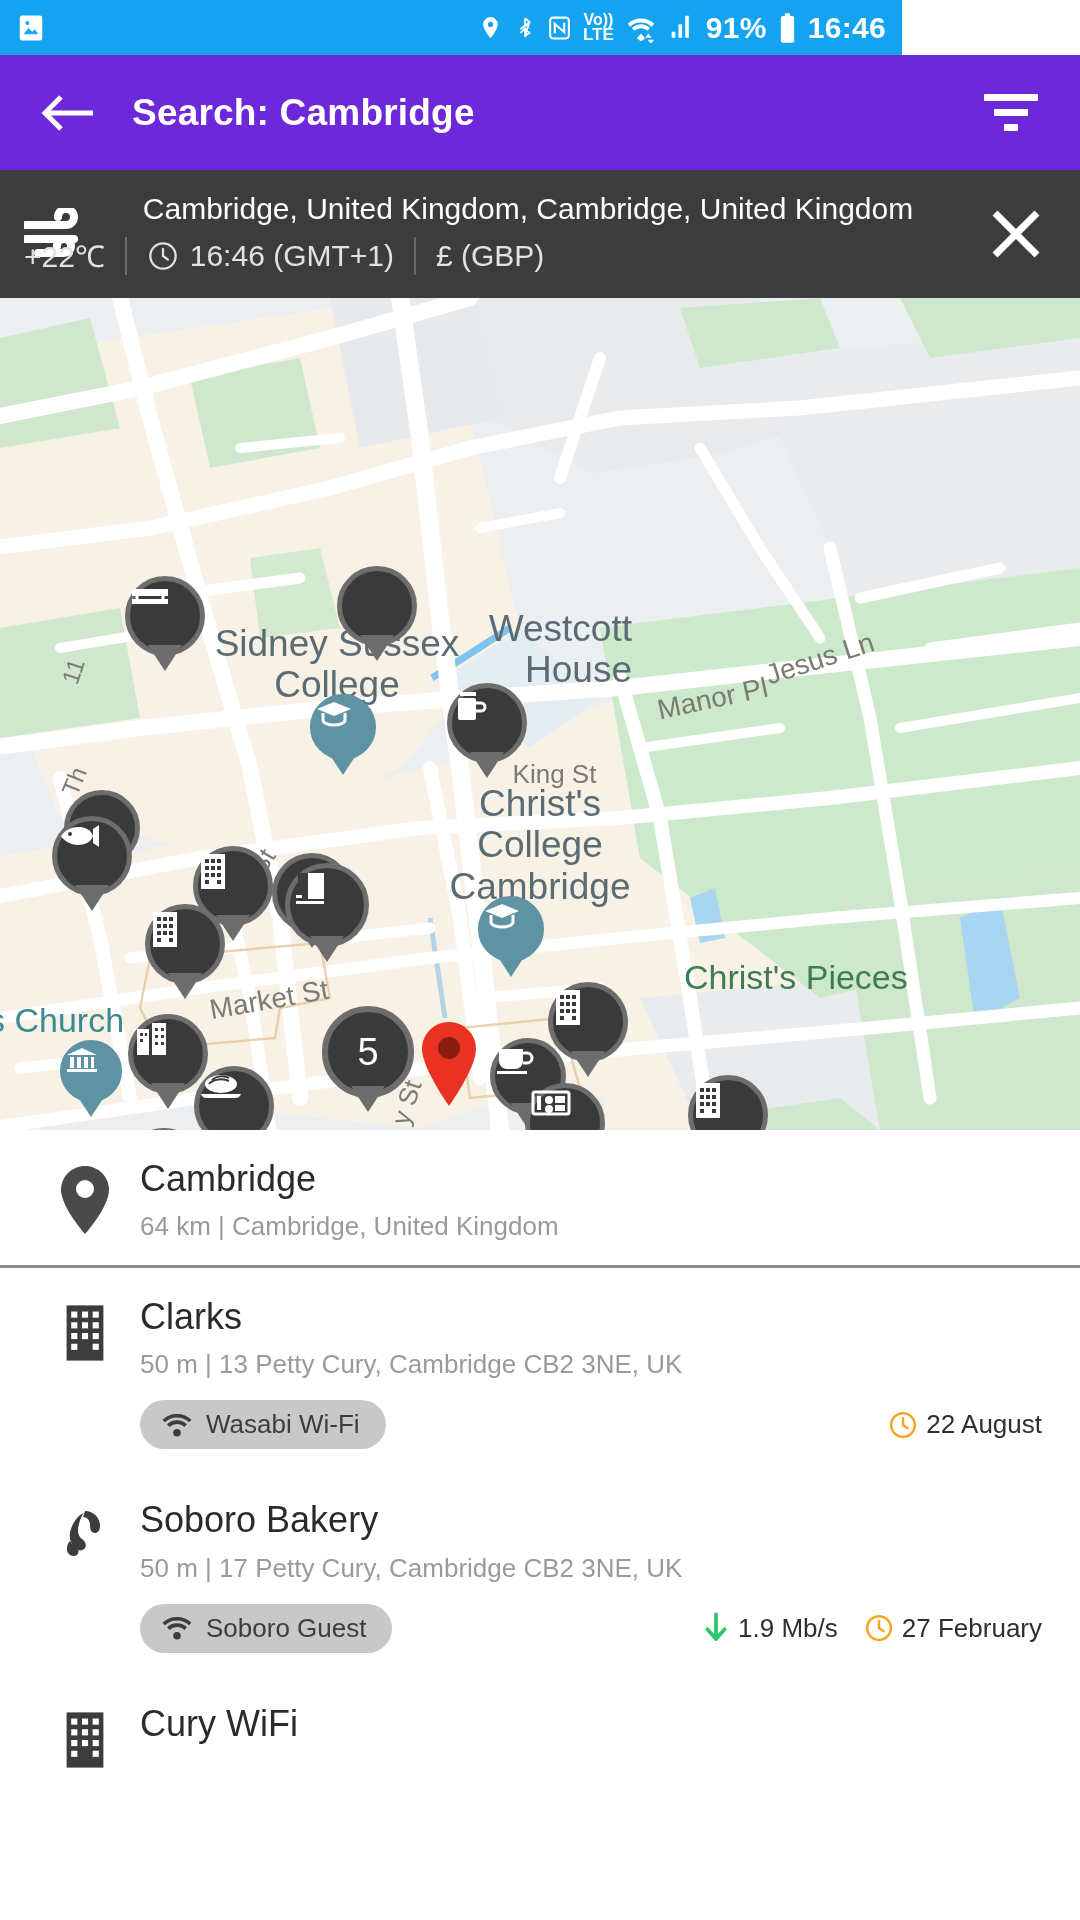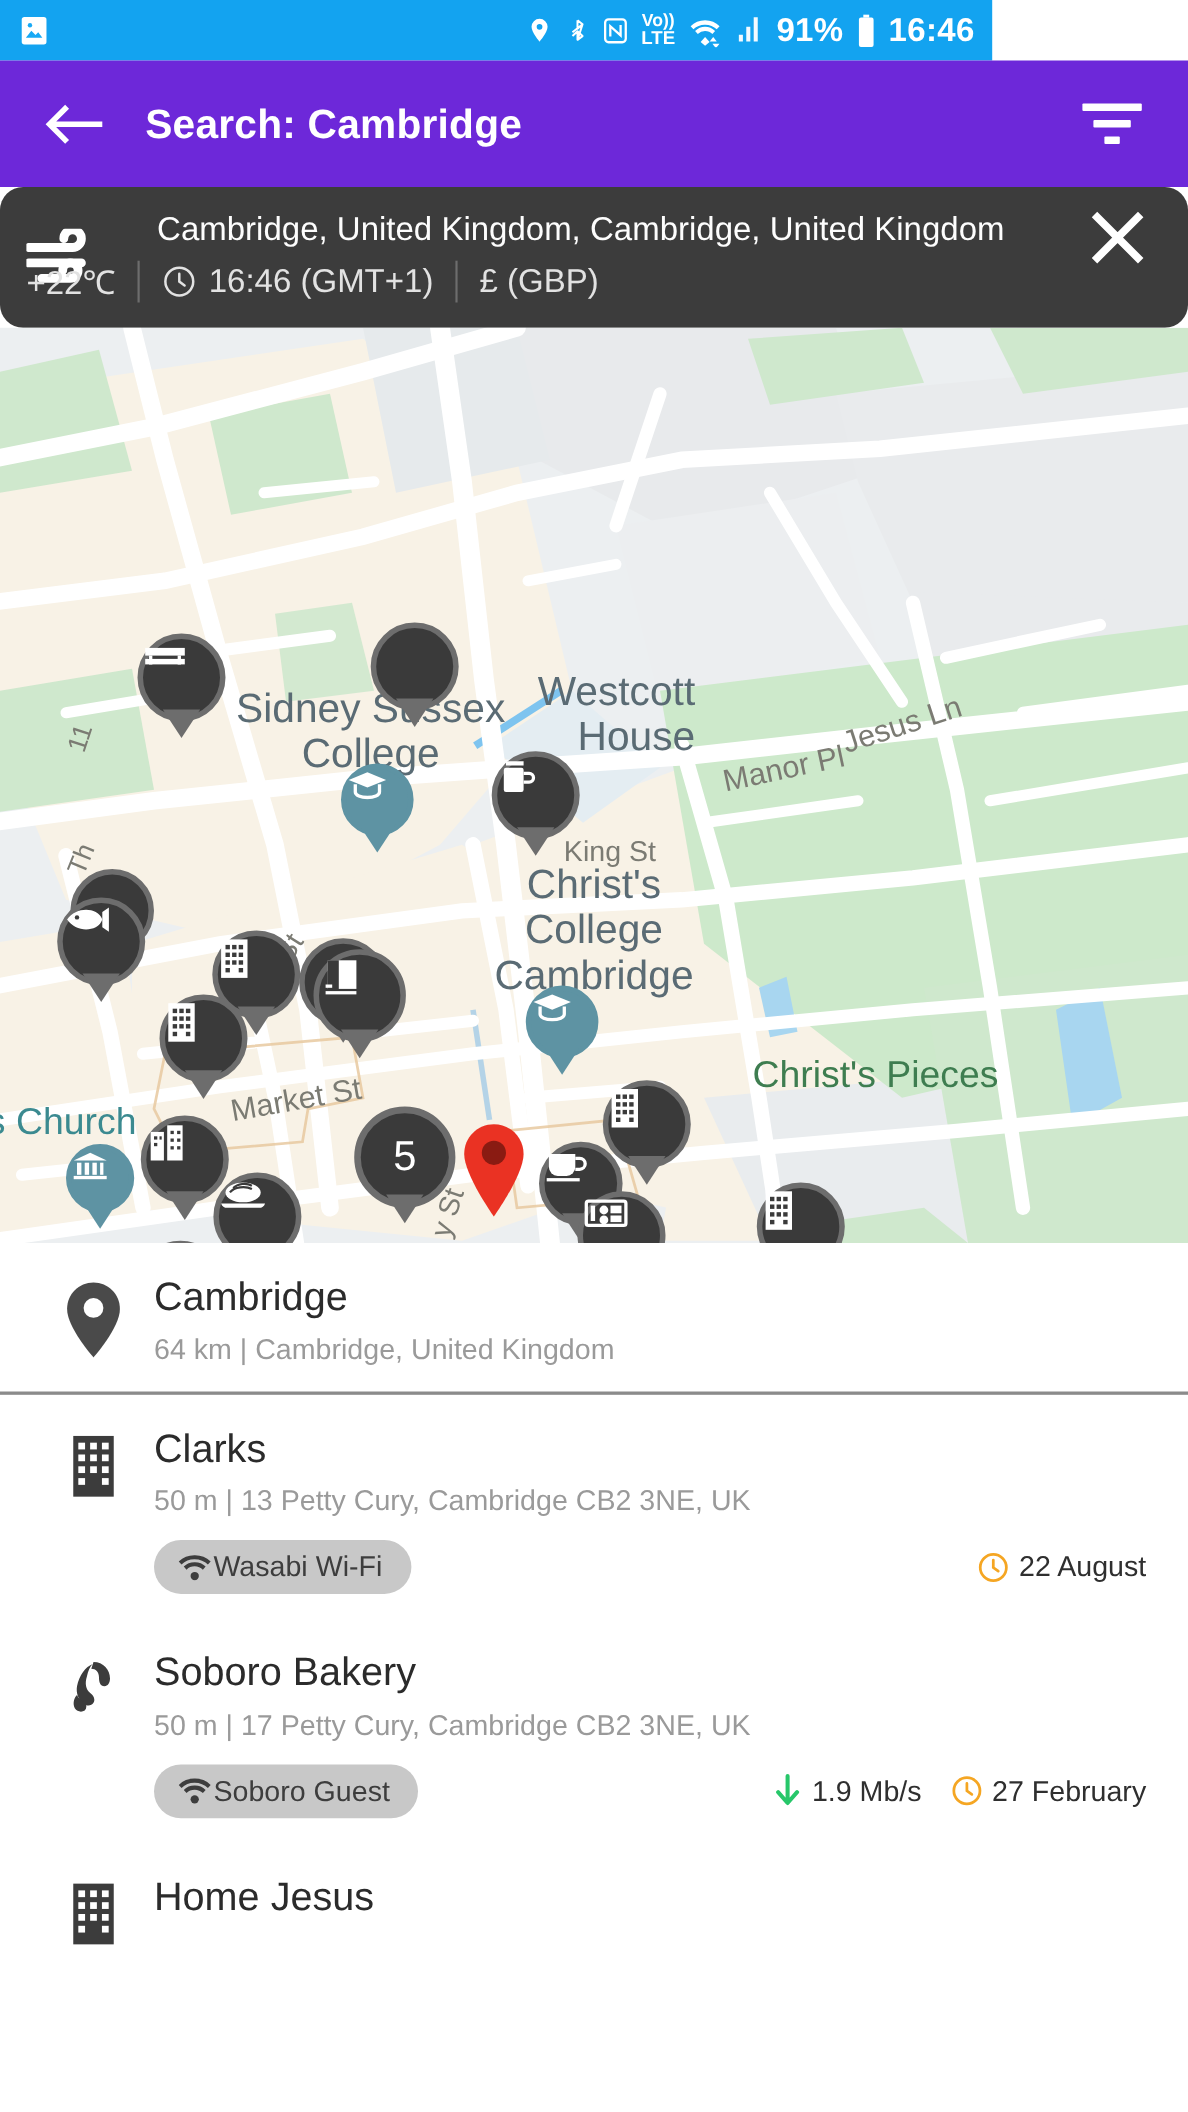--- a/index.html
+++ b/index.html
@@ -49,23 +49,22 @@
   .filter-btn i { display: block; background: #fff; height: 7px; border-radius: 1px; }
   .filter-btn i:nth-child(1) { width: 54px; }
   .filter-btn i:nth-child(2) { width: 34px; }
   .filter-btn i:nth-child(3) { width: 14px; }
 
   
   .infopanel {
     position: absolute; top: 170px; left: 0;
     width: 1080px; height: 128px;
     background: #3c3c3c;
-    display: flex; 
+    display: flex; align-items: center;
     padding: 0 18px 0 22px;
-    border-radius: 21px;
   }
   .ip-wind { width: 78px; flex: 0 0 78px; display: flex; align-items: center; justify-content: center; }
   .ip-body { flex: 1 1 auto; display: flex; flex-direction: column; justify-content: center; }
   .ip-place {
     color: #fdfdfd; font-size: 30px; line-height: 1.1;
     white-space: nowrap; text-align: center; padding-right: 14px;
     margin-bottom: 10px;
   }
   .ip-row { display: flex; align-items: center; color: #e2e2e2; font-size: 30px; margin-left: -76px; }
   .ip-seg { display: flex; align-items: center; gap: 11px; padding: 0 20px; }
@@ -120,21 +119,21 @@
     width: 1080px; height: 790px;
     background: #fff; overflow: hidden;
   }
   .row { position: relative; padding: 28px 30px 22px 30px; display: flex; }
   .row-icon { flex: 0 0 110px; display: flex; justify-content: center; padding-top: 6px; }
   .row-body { flex: 1 1 auto; min-width: 0; }
   .row-title { font-size: 36px; color: #2b2b2b; line-height: 1.15; margin-bottom: 12px; }
   .row-sub { font-size: 26px; color: #9a9a9a; line-height: 1.2; }
   .row-meta { display: flex; align-items: center; margin-top: 20px; }
   .chip {
-    display: inline-flex; align-items: center; gap: 2px;
+    display: inline-flex; align-items: center; gap: 14px;
     background: #c8c8c8; border-radius: 26px;
     padding: 9px 26px 9px 22px;
     font-size: 26px; color: #3d3d3d;
   }
   .meta-right { margin-left: auto; display: flex; align-items: center; gap: 26px; padding-right: 8px; }
   .meta-item { display: flex; align-items: center; gap: 8px; font-size: 26px; color: #2f2f2f; }
   .divider { height: 3px; background: #8b8b8b; margin: 0; }
 </style>
 </head>
 <body>
@@ -668,18 +667,18 @@
               <rect x="20" y="13" width="4" height="4"></rect>
               <rect x="6" y="20" width="4" height="4"></rect>
               <rect x="13" y="20" width="4" height="4"></rect>
               <rect x="20" y="20" width="4" height="4"></rect>
               <rect x="6" y="27" width="4" height="4"></rect>
               <rect x="20" y="27" width="4" height="4"></rect>
             </g>
           </svg>
       </div>
       <div class="row-body">
-        <div class="row-title">Home Jesus</div>
+        <div class="row-title">Cury WiFi</div>
       </div>
     </div>
 
   </div>
 </div>
 
 </body></html>

